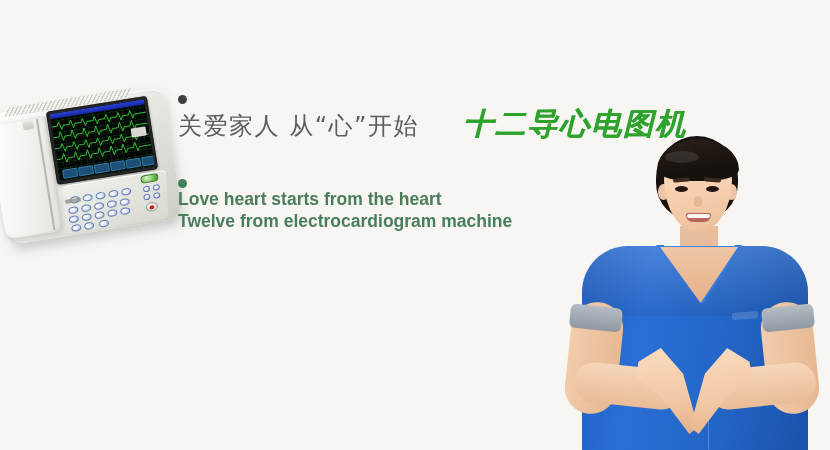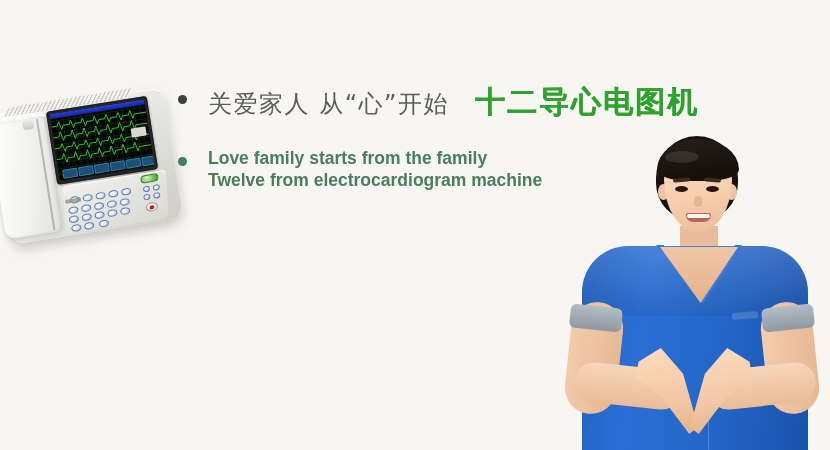--- a/index.html
+++ b/index.html
@@ -197,20 +197,21 @@
   
   #copy {
     position: absolute;
     left: 178px;
     top: 82px;
     width: 540px;
   }
   .line {
     display: flex;
     align-items: flex-start;
+    flex-direction: column;
   }
   .bullet {
     flex: 0 0 auto;
     width: 9px;
     height: 9px;
     border-radius: 50%;
     margin-top: 13px;
     margin-right: 21px;
   }
   .bullet.dark { background: #3c423c; }
@@ -221,23 +222,24 @@
     align-items: baseline;
     white-space: nowrap;
   }
   .cn-tag {
     font-size: 24px;
     color: #5a5f5c;
     letter-spacing: 1.5px;
     font-family: "DejaVu Sans", sans-serif;
   }
   .cn-brand {
-    margin-left: 26px;
+    margin-left: 44px;
     font-size: 30px;
     font-weight: bold;
+    font-style: italic;
     color: #2da32d;
     letter-spacing: 2px;
     font-family: "DejaVu Sans", sans-serif;
     text-shadow: 0.5px 0 0 #2da32d;
   }
 
   #en-block { margin-top: 24px; }
   .en-line {
     font-size: 17.5px;
     font-weight: bold;
@@ -479,21 +481,21 @@
       <div class="bullet dark"></div>
       <div class="cn-line">
         <span class="cn-tag">关爱家人 从“心”开始</span>
         <span class="cn-brand">十二导心电图机</span>
       </div>
     </div>
 
     <div class="line" id="en-block">
       <div class="bullet green"></div>
       <div>
-        <div class="en-line">Love family starts from the family</div>
+        <div class="en-line">Love heart starts from the heart</div>
         <div class="en-line">Twelve from electrocardiogram machine</div>
       </div>
     </div>
 
   </div>
 
   <div id="nurse">
     <div class="n-hair-back"></div>
     <div class="n-ear l"></div>
     <div class="n-ear r"></div>

